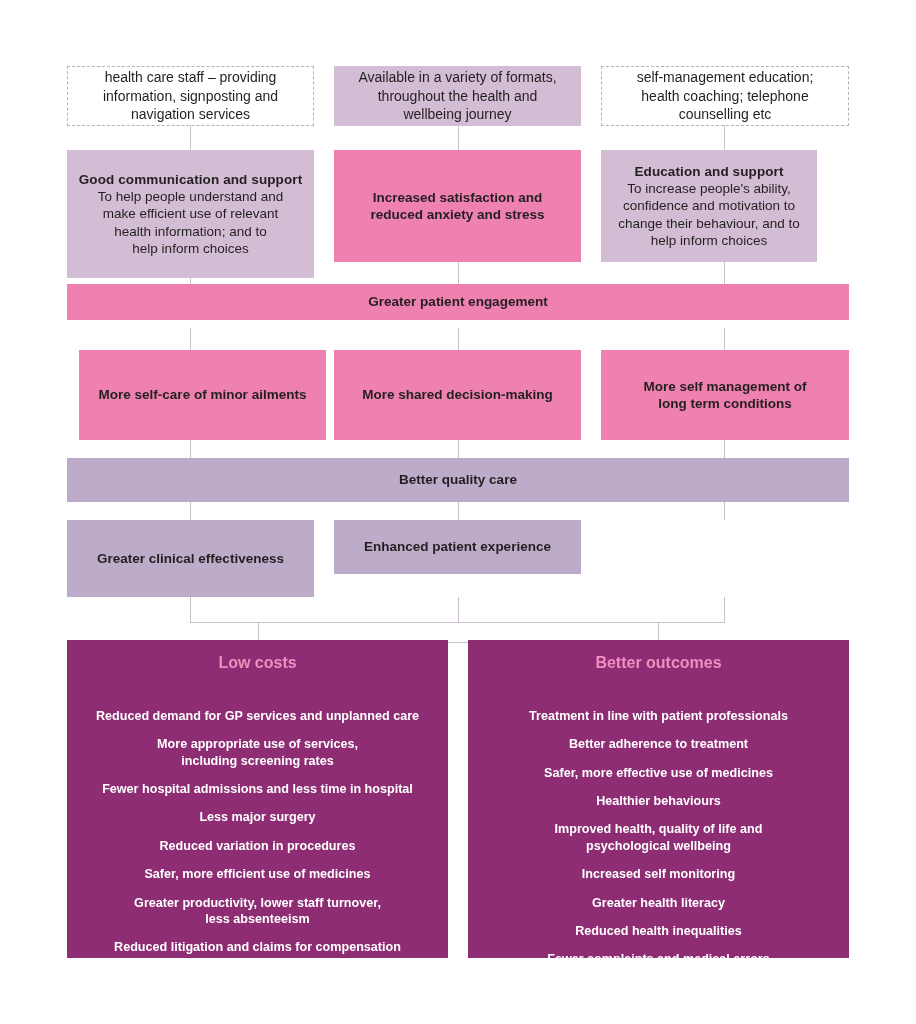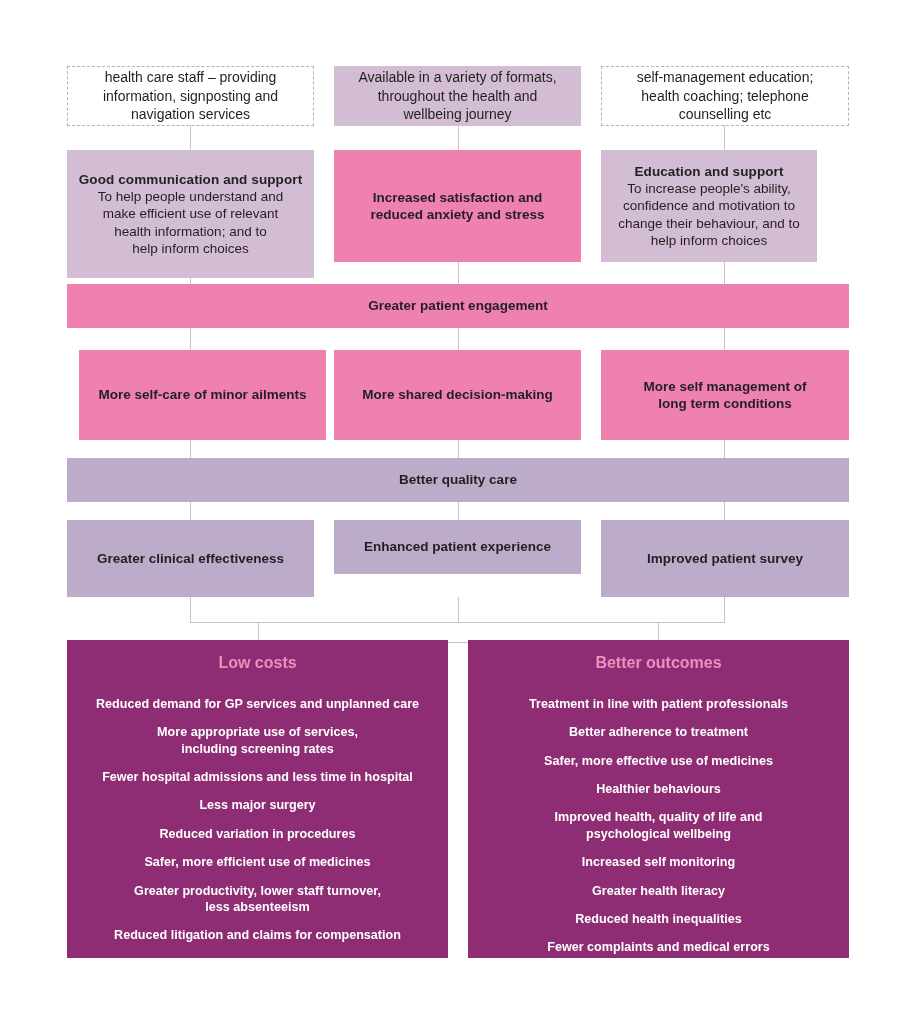--- a/index.html
+++ b/index.html
@@ -85,21 +85,21 @@
   }
   .panel-title {
     color: #f08ec0;
     font-weight: bold;
     font-size: 16px;
     margin-bottom: 13px;
     text-align: center;
   }
   .panel ul {
     list-style: none;
-    margin: 0;
+    margin: 12px;
     padding: 0;
     width: 100%;
   }
   .panel li {
     text-align: center;
     font-weight: bold;
     font-size: 12.6px;
     line-height: 1.3;
     margin-bottom: 12px;
   }
@@ -176,21 +176,21 @@
   </div>
 
   <div class="box lilac" style="left:601px; top:150px; width:216px; height:112px; padding:0 10px;">
     <div class="title">Education and support</div>
     <div class="sub">To increase people's ability,</div>
     <div class="sub">confidence and motivation to</div>
     <div class="sub">change their behaviour, and to</div>
     <div class="sub">help inform choices</div>
   </div>
 
-  <div class="box pink" style="left:67px; top:284px; width:782px; height:44px;">
+  <div class="box pink" style="left:67px; top:284px; width:782px; height:36px;">
     <div class="single">Greater patient engagement</div>
   </div>
 
   <div class="box pink" style="left:67px; top:350px; width:247px; height:90px; padding:0 10px;margin-left:12px;">
     <div class="single">More self-care of minor ailments</div>
   </div>
 
   <div class="box pink" style="left:334px; top:350px; width:247px; height:90px; padding:0 10px;">
     <div class="single">More shared decision-making</div>
   </div>
@@ -205,23 +205,20 @@
   </div>
 
   <div class="box lilac2" style="left:67px; top:520px; width:247px; height:77px; padding:0 10px;">
     <div class="single">Greater clinical effectiveness</div>
   </div>
 
   <div class="box lilac2" style="left:334px; top:520px; width:247px; height:54px; padding:0 10px;">
     <div class="single">Enhanced patient experience</div>
   </div>
 
-  <div class="box lilac2" style="left:601px; top:520px; width:248px; height:77px; padding:0 10px;">
-    <div class="single">Improved patient survey</div>
-  </div>
 
   <div class="panel" style="left:67px; top:640px; width:381px; height:318px;">
     <div class="panel-title">Low costs</div>
     <ul>
       <li>
         <span>Reduced demand for GP services and unplanned care</span>
       </li>
       <li>
         <div>More appropriate use of services,</div>
         <div>including screening rates</div>

